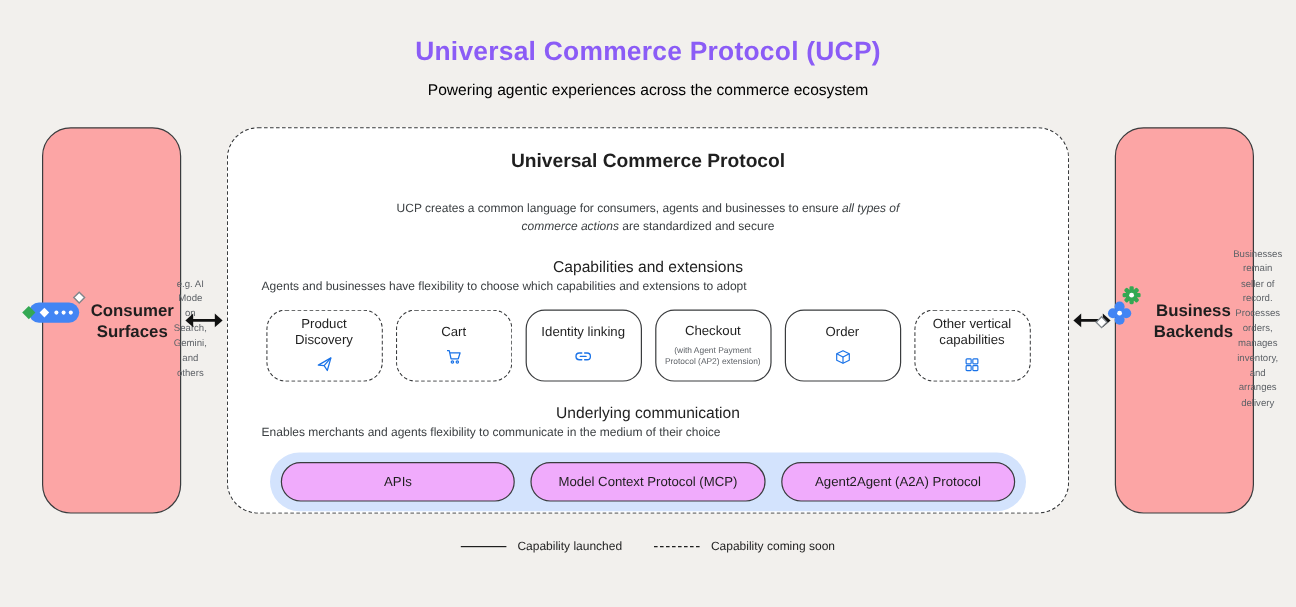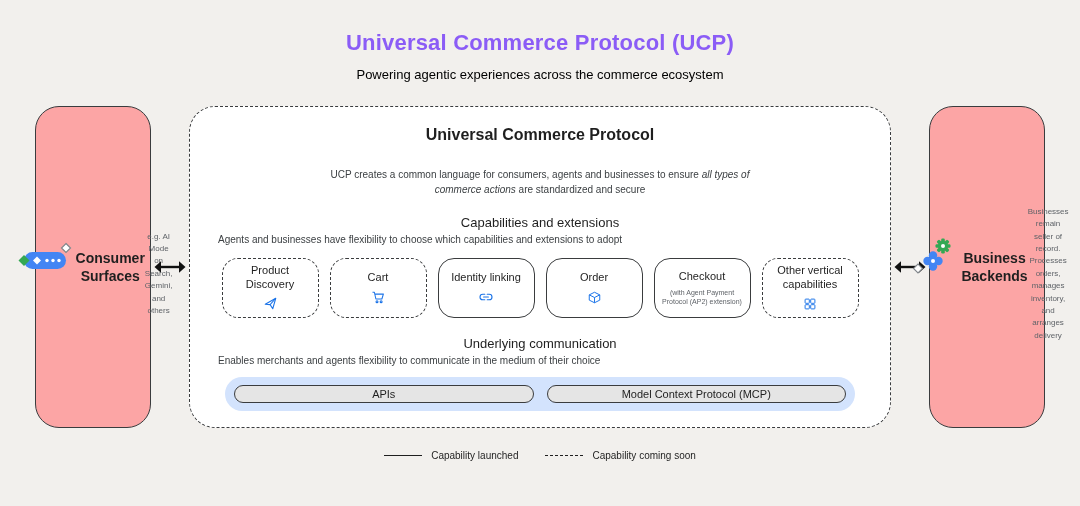--- a/index.html
+++ b/index.html
@@ -33,21 +33,21 @@
   .caps-row { display:flex; justify-content:center; gap:11px; margin-top:13px; }
   .cap-box { width:97px; height:60px; background:#fff; border:1.2px solid #3a3c3e; border-radius:16px;
              display:flex; flex-direction:column; align-items:center; justify-content:center; gap:5px; padding:4px; }
   .cap--coming-soon { border-style:dashed; }
   .cap-label { font-size:11px; font-weight:500; text-align:center; line-height:1.2; }
   .cap-sub   { font-size:7px; color:#5f6368; text-align:center; line-height:1.3; max-width:86px; }
   .cap-icon  { height:16px; display:flex; align-items:center; justify-content:center; }
 
   .comm-container { width:630px; margin:11px auto 0; background:#d3e3fd; border-radius:27px;
                     padding:8px 9px; display:flex; gap:13px; }
-  .protocol-pill { flex:1; height:18px; background:#e5e5e5; border:1.2px solid #3a3c3e; border-radius:17px;
+  .protocol-pill { flex:1; height:33px; background:#f0abfc; border:1.2px solid #3a3c3e; border-radius:17px;
                    display:flex; align-items:center; justify-content:center; font-size:11px; font-weight:500; }
 
   .legend { margin-top:22px; display:flex; justify-content:center; align-items:center; gap:27px; font-size:10px; }
   .legend-item { display:flex; align-items:center; gap:9px; }
   .legend-line { width:38px; height:0; border-top:1.6px solid #1f1f1f; display:inline-block; }
   .legend-line.dotted { border-top:1.5px dashed #1f1f1f; }
 </style>
 </head>
 <body>
 
@@ -119,33 +119,33 @@
           <div class="cap-icon">
             <svg width="16" height="16" viewBox="0 0 20 20" fill="none" stroke="#1a73e8" stroke-width="1.4" stroke-linecap="round">
               <path d="M8.5 13.5H6a3.5 3.5 0 0 1 0-7h2.5"></path>
                 <path d="M11.5 6.5H14a3.5 3.5 0 0 1 0 7h-2.5"></path>
                 <path d="M7 10h6"></path>
             </svg>
           </div>
         </div>
 
         <div class="cap-box cap--launched">
+          <div class="cap-label">Checkout</div>
+          <div class="cap-sub">(with Agent Payment Protocol (AP2) extension)</div>
+        </div>
+
+        <div class="cap-box cap--launched">
           <div class="cap-label">Order</div>
           <div class="cap-icon">
             <svg width="15" height="15" viewBox="0 0 20 20" fill="none" stroke="#1a73e8" stroke-width="1.3" stroke-linejoin="round">
               <path d="M3 6.5 L10 3 L17 6.5 L17 13.5 L10 17 L3 13.5 Z"></path>
                 <path d="M3 6.5 L10 10 L17 6.5"></path>
                 <path d="M10 10 V17"></path>
             </svg>
           </div>
-        </div>
-
-        <div class="cap-box cap--launched">
-          <div class="cap-label">Checkout</div>
-          <div class="cap-sub">(with Agent Payment Protocol (AP2) extension)</div>
         </div>
 
         <div class="cap-box cap--coming-soon">
           <div class="cap-label">Other vertical capabilities</div>
           <div class="cap-icon">
             <svg width="14" height="14" viewBox="0 0 20 20" fill="none" stroke="#1a73e8" stroke-width="1.4">
               <rect x="3" y="3" width="6" height="6" rx="1"></rect>
                 <rect x="11" y="3" width="6" height="6" rx="1"></rect>
               <rect x="3" y="11" width="6" height="6" rx="1"></rect>
                 <rect x="11" y="11" width="6" height="6" rx="1"></rect>
@@ -154,20 +154,21 @@
         </div>
 
       </div>
 
       <div class="section-title">Underlying communication</div>
       <div class="section-sub">Enables merchants and agents flexibility to communicate in the medium of their choice</div>
 
       <div class="comm-container">
         <div class="protocol-pill">APIs</div>
         <div class="protocol-pill">Model Context Protocol (MCP)</div>
+        <div class="protocol-pill">Agent2Agent (A2A) Protocol</div>
       </div>
     </div>
 
     <div class="arrow-wrap">
       <svg width="34" height="18" viewBox="0 0 34 18">
         <path d="M6 9 H28" stroke="#111" stroke-width="2.4"></path>
         <path d="M8 3.2 L1.5 9 L8 14.8 Z" fill="#111"></path>
         <path d="M26 3.2 L32.5 9 L26 14.8 Z" fill="#111"></path>
       </svg>
     </div>

